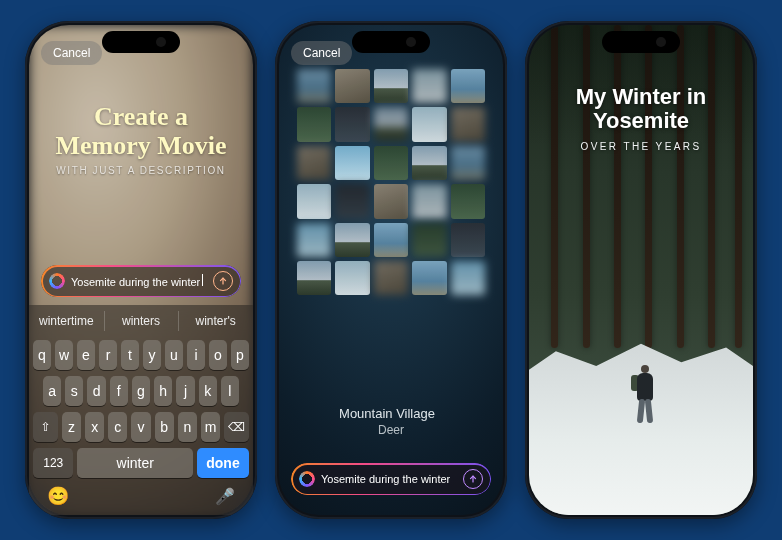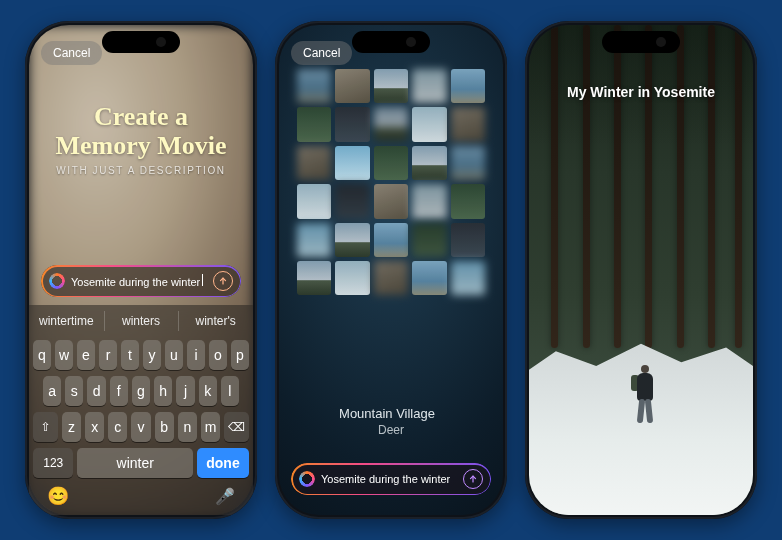--- a/index.html
+++ b/index.html
@@ -65,21 +65,21 @@
   .trunks{position:absolute;inset:0;}
   .trunks span{position:absolute;top:0;bottom:34%;width:7px;background:linear-gradient(180deg,#1a130d,#31251a);border-radius:3px;box-shadow:0 0 6px rgba(0,0,0,.4);}
   .ft1{left:10%;} .ft2{left:24%;width:5px;} .ft3{left:38%;} .ft4{left:52%;width:10px;} .ft5{left:66%;} .ft6{left:80%;width:6px;} .ft7{left:92%;}
   .snow{position:absolute;left:0;right:0;bottom:0;height:38%;background:linear-gradient(180deg,#cfd5d6 0%,#e6eceb 60%,#f2f5f4 100%);clip-path:polygon(0 22%,12% 12%,30% 20%,50% 8%,68% 18%,88% 10%,100% 20%,100% 100%,0 100%);} 
   .hiker{position:absolute;bottom:90px;left:52%;transform:translateX(-50%);width:28px;height:60px;}
   .hiker .body{position:absolute;top:8px;left:6px;width:16px;height:28px;background:#21262a;border-radius:6px 6px 4px 4px;}
   .hiker .head{position:absolute;top:0;left:10px;width:8px;height:8px;background:#4a433c;border-radius:50%;}
   .hiker .pack{position:absolute;top:10px;left:0;width:8px;height:16px;background:#3c4a3a;border-radius:3px;}
   .hiker .legL,.hiker .legR{position:absolute;top:34px;width:6px;height:24px;background:#5a636a;border-radius:3px;}
   .hiker .legL{left:7px;transform:rotate(6deg);} .hiker .legR{left:15px;transform:rotate(-6deg);}
-  .movie-title{position:absolute;top:60px;left:0;right:0;text-align:center;color:#fff;font-weight:800;font-size:14px;line-height:1.08;text-shadow:0 1px 4px rgba(0,0,0,.5);padding:0 12px;}
+  .movie-title{position:absolute;top:60px;left:0;right:0;text-align:center;color:#fff;font-weight:800;font-size:22px;line-height:1.08;text-shadow:0 1px 4px rgba(0,0,0,.5);padding:0 12px;}
   .movie-sub{position:absolute;top:116px;left:0;right:0;text-align:center;color:#f1f3f4;font-size:10px;letter-spacing:2.4px;text-shadow:0 1px 3px rgba(0,0,0,.5);}
   
   .c-sky{background:linear-gradient(180deg,#7faac6,#5a88a6 60%,#8d8f7d);}
   .c-rock{background:linear-gradient(160deg,#8e8677,#5b5546);}
   .c-for{background:linear-gradient(180deg,#2f4a36,#4d6a4f);}
   .c-ice{background:linear-gradient(180deg,#9ab8c6,#d8e3e7);}
   .c-mtn{background:linear-gradient(180deg,#88a4b7 0%,#b9c6cf 55%,#4b5a48 58%,#2e3c2d 100%);}
   .c-wtr{background:linear-gradient(180deg,#79b4d4,#c0e1ef);}
   .c-drk{background:linear-gradient(180deg,#2a3139,#3d4a55);}
 </style>
@@ -235,14 +235,15 @@
     </div>
     <div class="snow"></div>
     <div class="hiker">
       <div class="pack"></div>
         <div class="body"></div>
         <div class="head"></div>
         <div class="legL"></div>
         <div class="legR"></div>
     </div>
     <div class="movie-title">My Winter in Yosemite</div>
+    <div class="movie-sub">OVER THE YEARS</div>
   </div>
 </div>
 
 </body></html>

